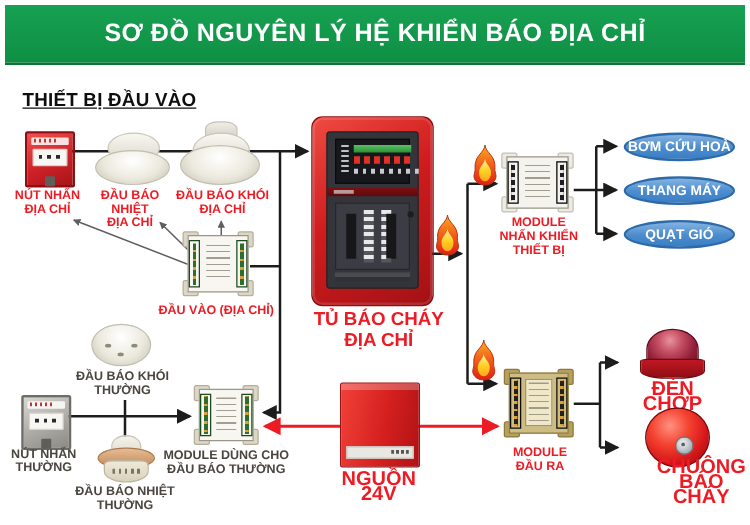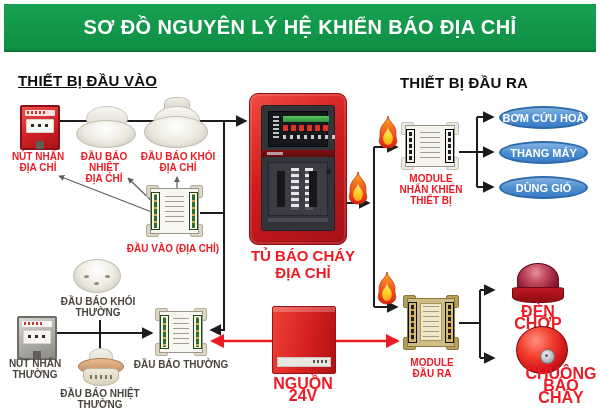--- a/index.html
+++ b/index.html
@@ -128,21 +128,20 @@
 </head>
 <body>
 
 <div id="canvas">
 
   <div class="banner">
     <div class="banner-title">SƠ ĐỒ NGUYÊN LÝ HỆ KHIỂN BÁO ĐỊA CHỈ</div>
   </div>
 
   <div class="heading" style="left:18px;top:72px;text-decoration:underline;">THIẾT BỊ ĐẦU VÀO</div>
-  <div class="heading" style="left:400px;top:74px;">THIẾT BỊ ĐẦU RA</div>
 
   <svg id="wires" width="600" height="420">
     <defs>
       <marker id="mb" markerWidth="7" markerHeight="7" refX="5.2" refY="3" orient="auto">
         <path d="M0 0 L6 3 L0 6 Z" fill="#1c1c1c"></path>
       </marker>
       <marker id="mr" markerWidth="7" markerHeight="7" refX="5.2" refY="3" orient="auto">
         <path d="M0 0 L6 3 L0 6 Z" fill="#ec1c24"></path>
       </marker>
       <marker id="mg" markerWidth="6" markerHeight="6" refX="4.4" refY="2.5" orient="auto">
@@ -270,20 +269,21 @@
     <div class="mtab tr"></div>
     <div class="mtab bl"></div>
     <div class="mtab br"></div>
     <div class="mbody">
       <div class="mtext"></div>
     </div>
     <div class="mterm l"></div>
     <div class="mterm r"></div>
   </div>
   <div class="lbl gray" style="left:128px;top:359px;width:106px;">
+    <div>MODULE DÙNG CHO</div>
     <div>ĐẦU BÁO THƯỜNG</div>
   </div>
 
   <div class="dev panel" style="left:249px;top:93px;width:96px;height:150px;">
     <div class="panel-inner">
       <div class="panel-display">
         <div class="lcd-col"></div>
         <div class="lcd"></div>
         <div class="ledrow"></div>
         <div class="btnrow"></div>
@@ -322,21 +322,21 @@
     <div class="mterm r"></div>
   </div>
   <div class="lbl red" style="left:398px;top:173px;width:66px;">
     <div>MODULE</div>
     <div>NHẤN KHIỂN</div>
     <div>THIẾT BỊ</div>
   </div>
 
   <div class="pill" style="left:499px;top:141px;">THANG MÁY</div>
   <div class="pill" style="left:499px;top:106px;">BƠM CỨU HOÀ</div>
-  <div class="pill" style="left:499px;top:176px;">DÙNG GIÓ</div>
+  <div class="pill" style="left:499px;top:176px;">QUẠT GIÓ</div>
 
   <div class="module mod-tan" style="left:403px;top:295px;width:56px;height:55px;">
     <div class="mtab tl"></div>
     <div class="mtab tr"></div>
     <div class="mtab bl"></div>
     <div class="mtab br"></div>
     <div class="mbody">
       <div class="mtext"></div>
     </div>
     <div class="mterm l"></div>

